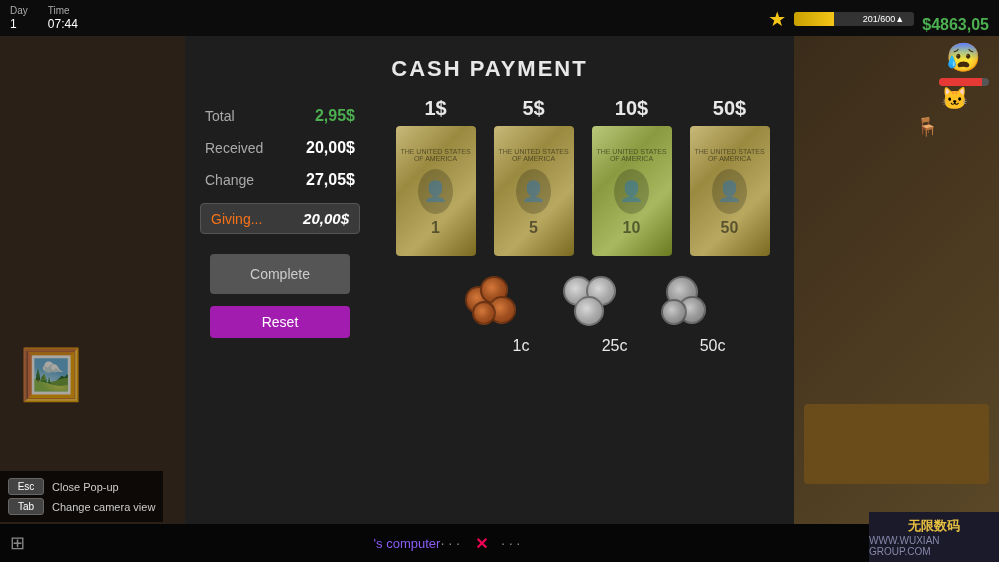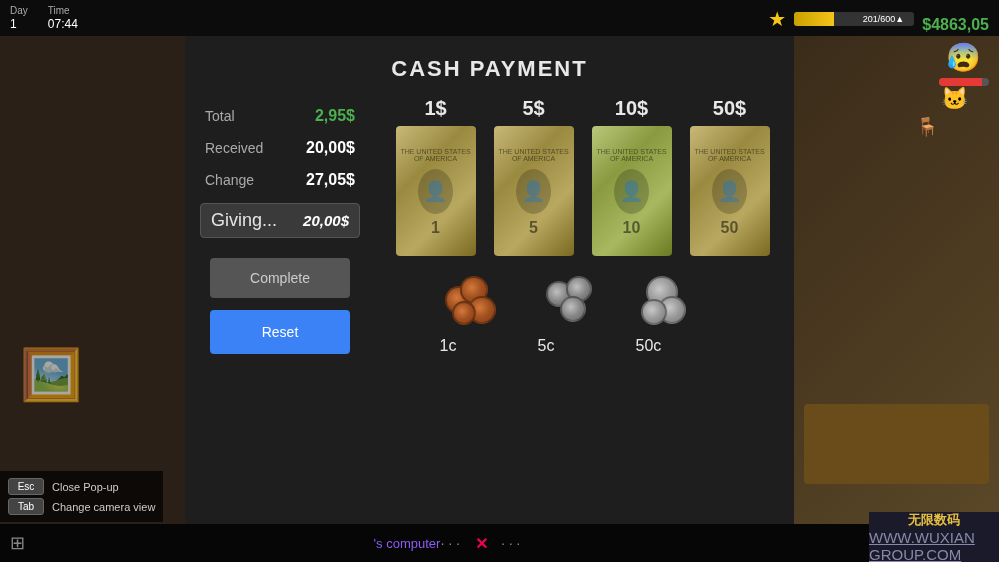--- a/index.html
+++ b/index.html
@@ -328,22 +328,22 @@
       border: 1px solid #555;
       border-radius: 4px;
       display: flex;
       justify-content: space-between;
       align-items: center;
       padding: 6px 10px;
       margin-bottom: 20px;
     }
 
     .giving-label {
-      color: #e5e5e5;
-      font-size: 18px;
+      color: #f97316;
+      font-size: 14px;
     }
 
     .giving-value {
       color: #fff;
       font-size: 15px;
       font-weight: bold;
       font-style: italic;
     }
 
     .btn-complete {
@@ -355,22 +355,22 @@
       border-radius: 4px;
       font-size: 14px;
       cursor: pointer;
       display: block;
       margin: 0 auto 12px;
       text-align: center;
     }
 
     .btn-reset {
       width: 140px;
-      padding: 14px;
-      background: #3b82f6;
+      padding: 8px;
+      background: #a21caf;
       color: #fff;
       border: none;
       border-radius: 4px;
       font-size: 14px;
       cursor: pointer;
       display: block;
       margin: 0 auto;
       text-align: center;
     }
 
@@ -457,21 +457,21 @@
     .coins-row {
       display: flex;
       gap: 8px;
       justify-content: center;
       margin-top: 5px;
     }
 
     .coin-col {
       display: flex;
       flex-direction: column;
-      align-items: flex-start;
+      align-items: flex-end;
       gap: 6px;
       width: 90px;
     }
 
     .coin-label {
       color: #e8e8e8;
       font-size: 16px;
     }
 
     .coin-cluster {
@@ -512,22 +512,21 @@
     }
 
     .watermark-top {
       color: #e8c040;
       font-size: 13px;
       font-weight: bold;
     }
 
     .watermark-sub {
       color: #8888aa;
-      font-size: 15px;
-      text-decoration: underline;
+      font-size: 10px;
     }
   </style>
 </head>
 <body>
 
 <div class="game-bg"></div>
 
 <div class="top-bar">
   <div class="top-bar-left">
     <div class="day-time">
@@ -645,29 +644,29 @@
         <div class="coin-col">
           <div class="coin-cluster">
             <div class="coin coin-1c" style="width:28px;height:28px;top:15px;left:5px;"></div>
             <div class="coin coin-1c" style="width:28px;height:28px;top:5px;left:20px;"></div>
             <div class="coin coin-1c" style="width:28px;height:28px;top:25px;left:28px;"></div>
             <div class="coin coin-1c" style="width:24px;height:24px;top:30px;left:12px;"></div>
           </div>
           <span class="coin-label">1c</span>
         </div>
 
+
         <div class="coin-col">
           <div class="coin-cluster">
-            <div class="coin coin-5c" style="width:26px;height:26px;top:10px;left:8px;"></div>
-            <div class="coin coin-5c" style="width:26px;height:26px;top:5px;left:28px;"></div>
-            <div class="coin coin-5c" style="width:26px;height:26px;top:25px;left:22px;"></div>
+            <div class="coin coin-25c" style="width:30px;height:30px;top:5px;left:5px;"></div>
+            <div class="coin coin-25c" style="width:30px;height:30px;top:5px;left:28px;"></div>
+            <div class="coin coin-25c" style="width:30px;height:30px;top:25px;left:16px;"></div>
           </div>
-          <span class="coin-label">5c</span>
+          <span class="coin-label">25c</span>
         </div>
-
 
         <div class="coin-col">
           <div class="coin-cluster">
             <div class="coin coin-50c" style="width:32px;height:32px;top:5px;left:10px;"></div>
             <div class="coin coin-50c" style="width:28px;height:28px;top:25px;left:22px;"></div>
             <div class="coin coin-50c" style="width:26px;height:26px;top:28px;left:5px;"></div>
           </div>
           <span class="coin-label">50c</span>
         </div>
       </div>

